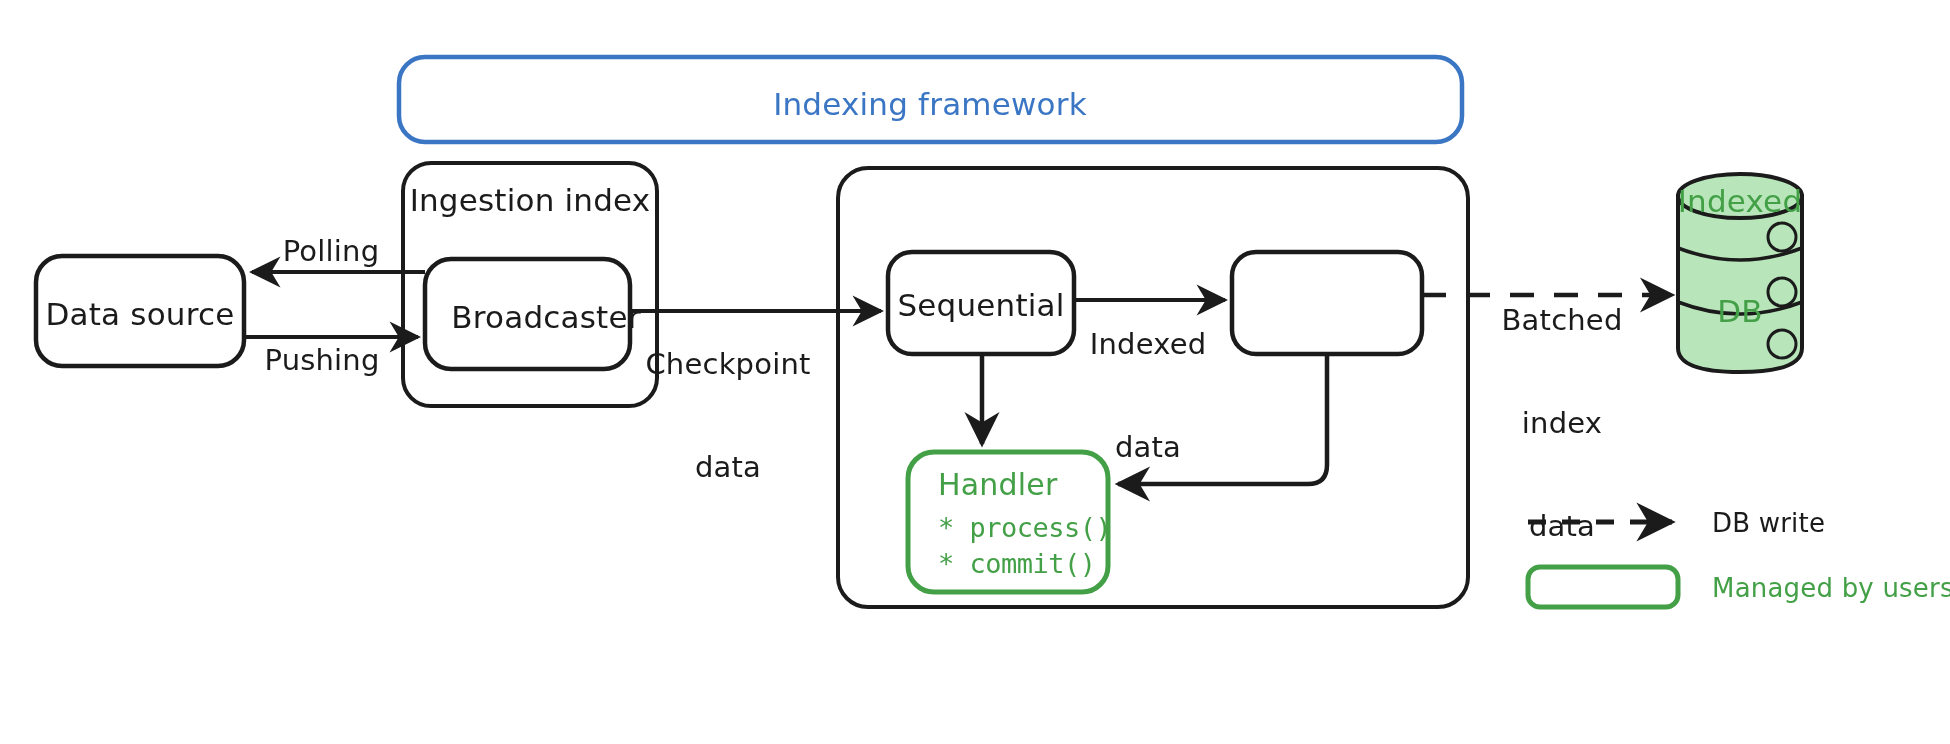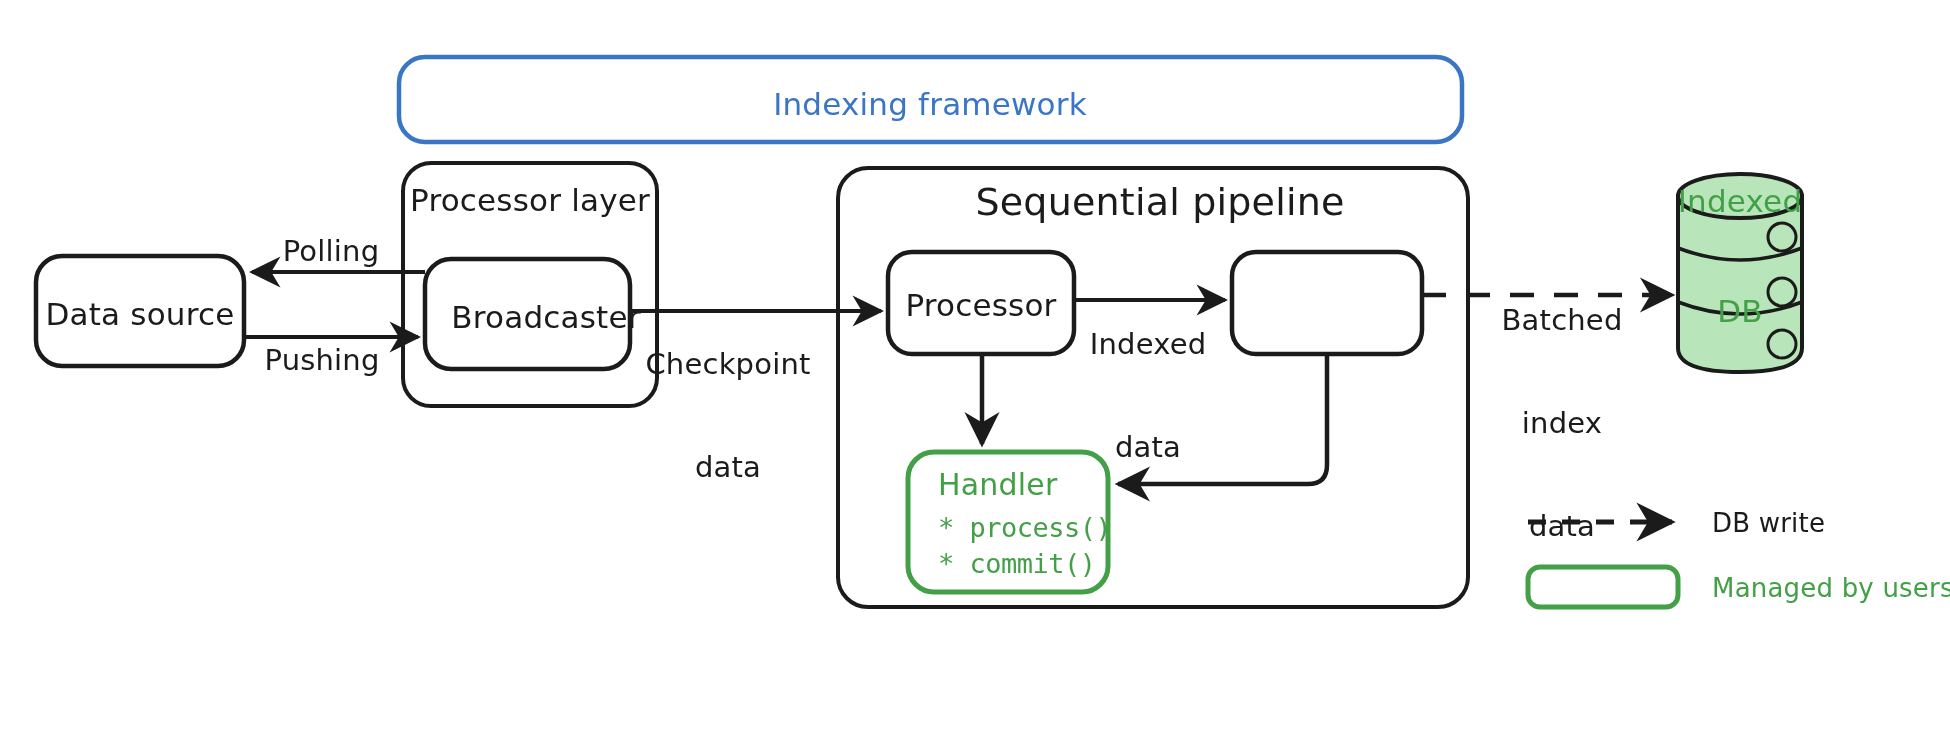--- a/index.html
+++ b/index.html
@@ -136,29 +136,28 @@
       <path d="M 1528 522 L 1672 522" fill="none" stroke="#1b1b1b" stroke-width="5" stroke-dasharray="18 16" marker-end="url(#arrowR2)"></path>
     </g>
 
     <g>
       <rect x="1528" y="567" width="150" height="40" rx="12" ry="12" fill="#ffffff" stroke="#43a047" stroke-width="5"></rect>
     </g>
   </svg>
 
   <div class="lbl group-text blue center" style="left:930px; top:86px;">Indexing framework</div>
 
-  <div class="lbl group-text center" style="left:530px; top:182px;">Processor layer</div>
+  <div class="lbl group-text center" style="left:530px; top:182px;">Ingestion index</div>
 
-  <div class="lbl center" style="left:1160px; top:180px; font-size:38px;">Sequential pipeline</div>
 
   <div class="lbl node-text center" style="left:140px; top:296px;">Data source</div>
 
   <div class="lbl node-text center" style="left:546px; top:299px;">Broadcaster</div>
 
-  <div class="lbl node-text center" style="left:981px; top:287px;">Processor</div>
+  <div class="lbl node-text center" style="left:981px; top:287px;">Sequential</div>
 
 
   <div class="lbl edge-text center" style="left:331px; top:234px;">Polling</div>
 
   <div class="lbl edge-text center" style="left:322px; top:343px;">Pushing</div>
 
   <div class="lbl edge-text center" style="left:728px; top:279px;">
     <div>Checkpoint</div>
     <div>data</div>
   </div>

